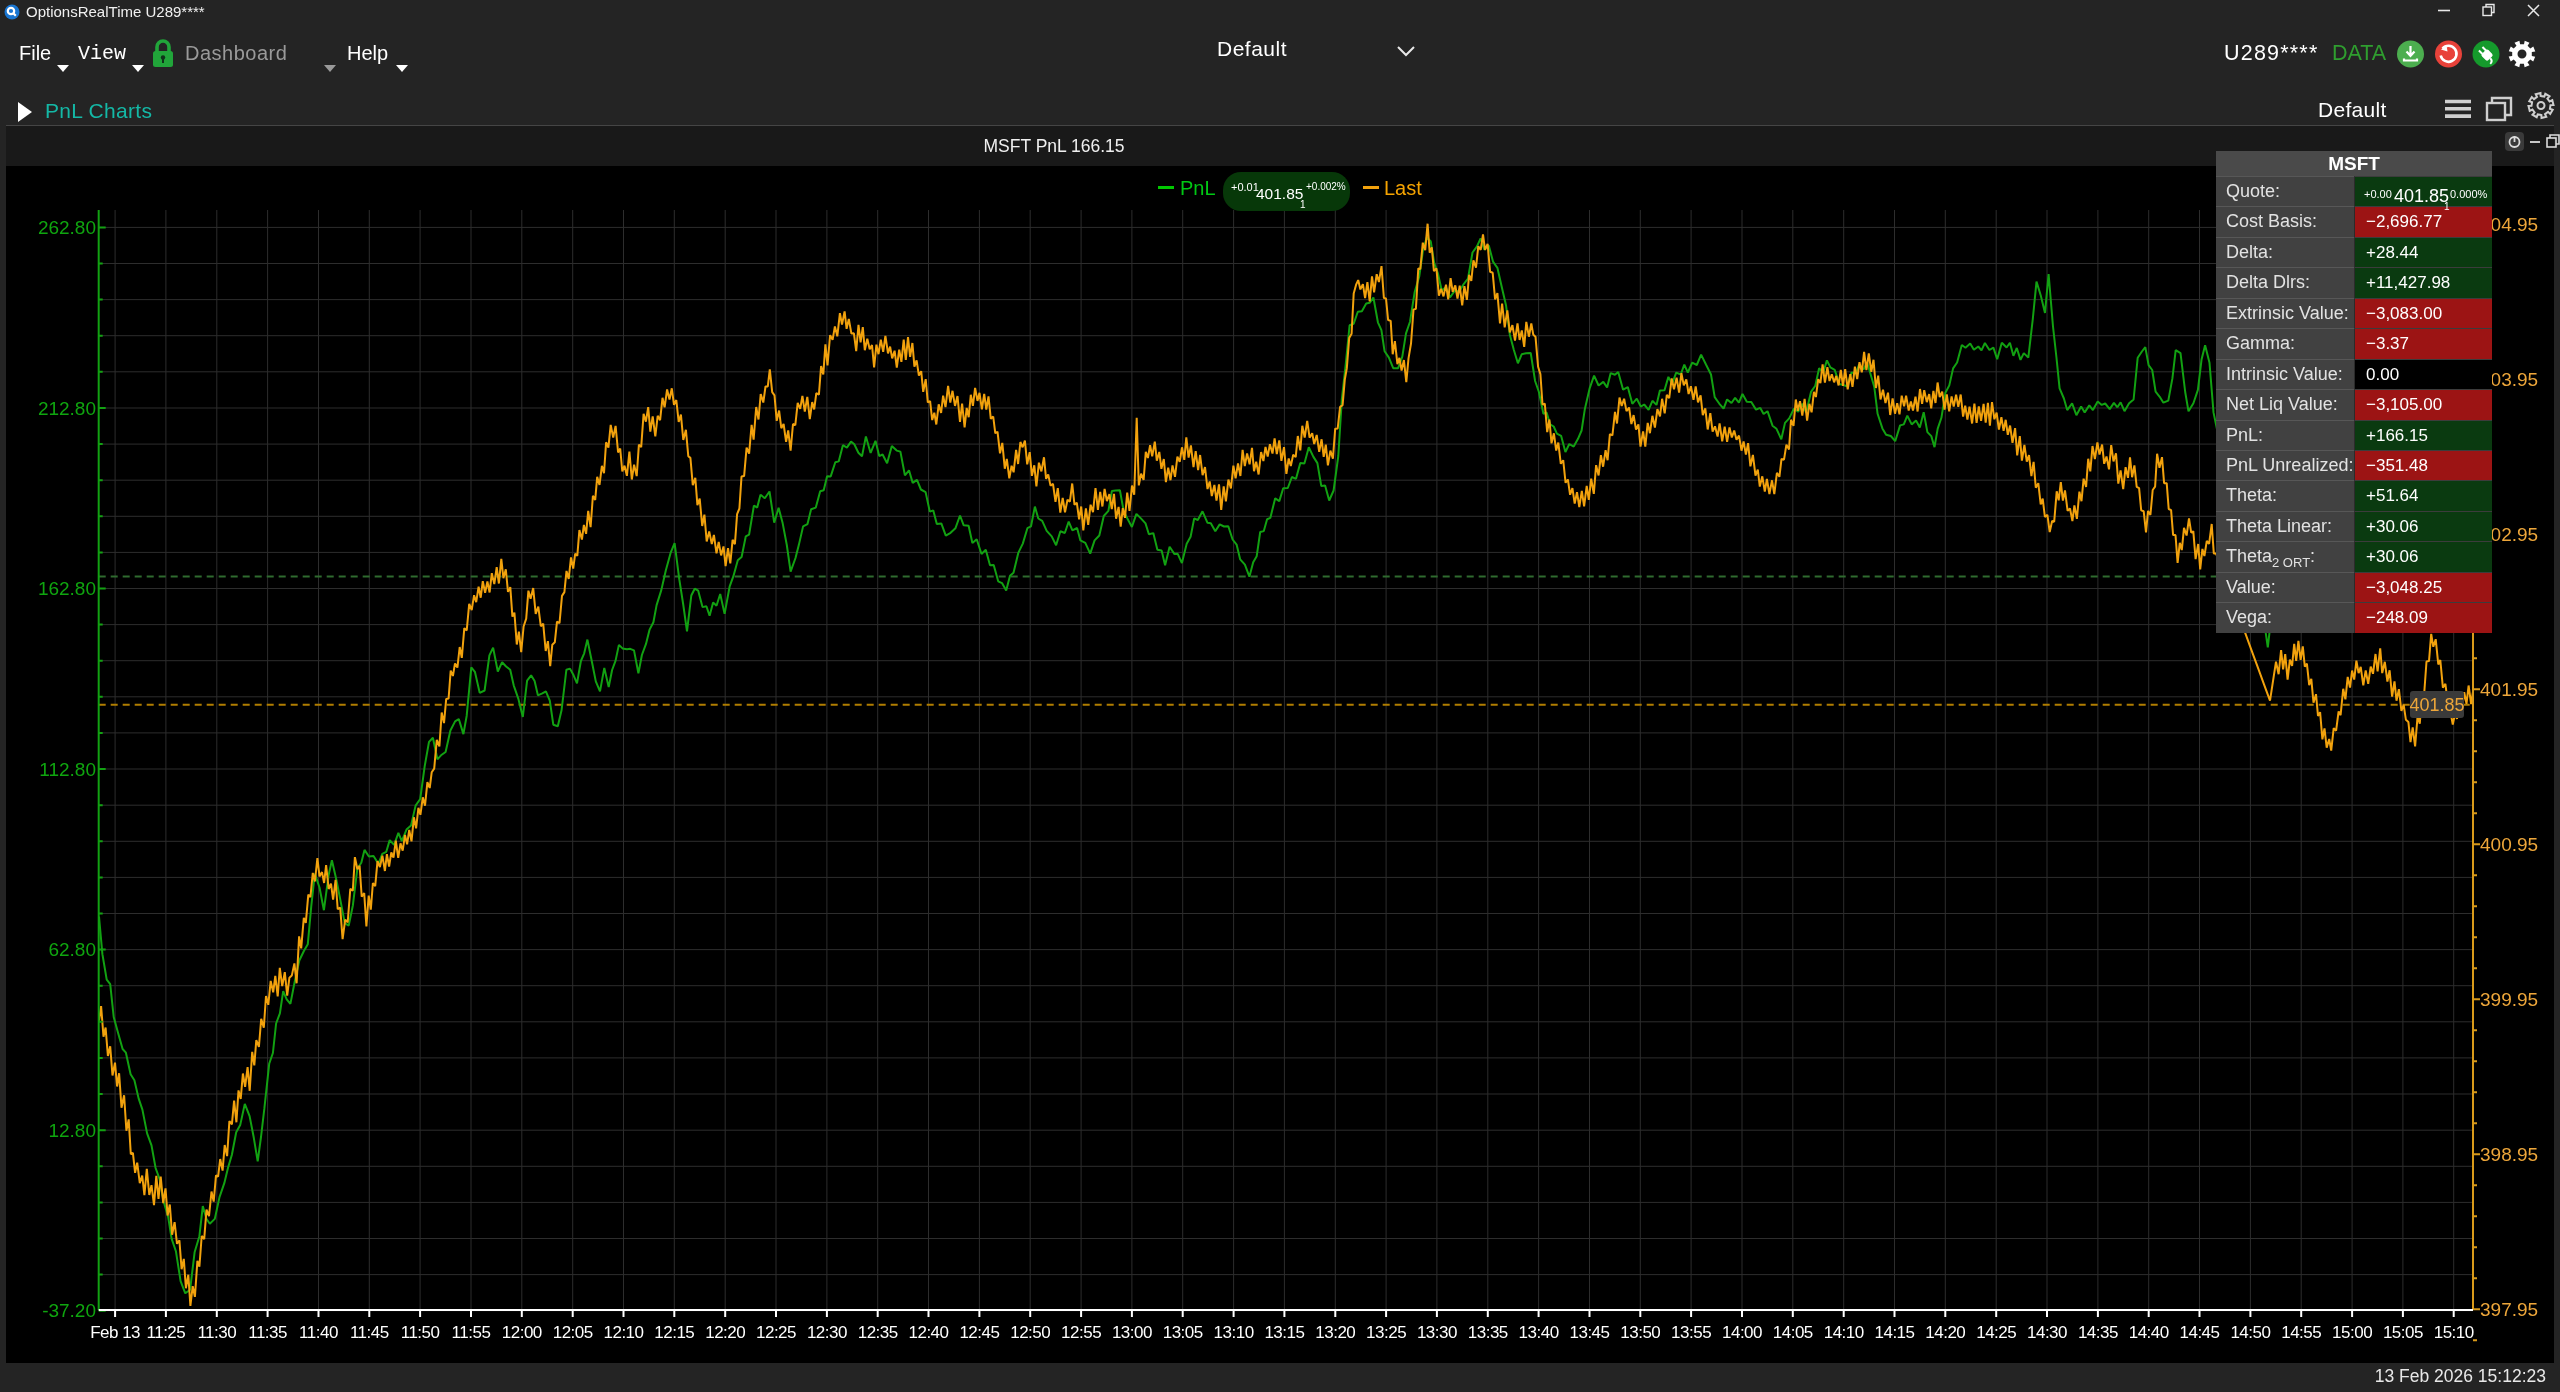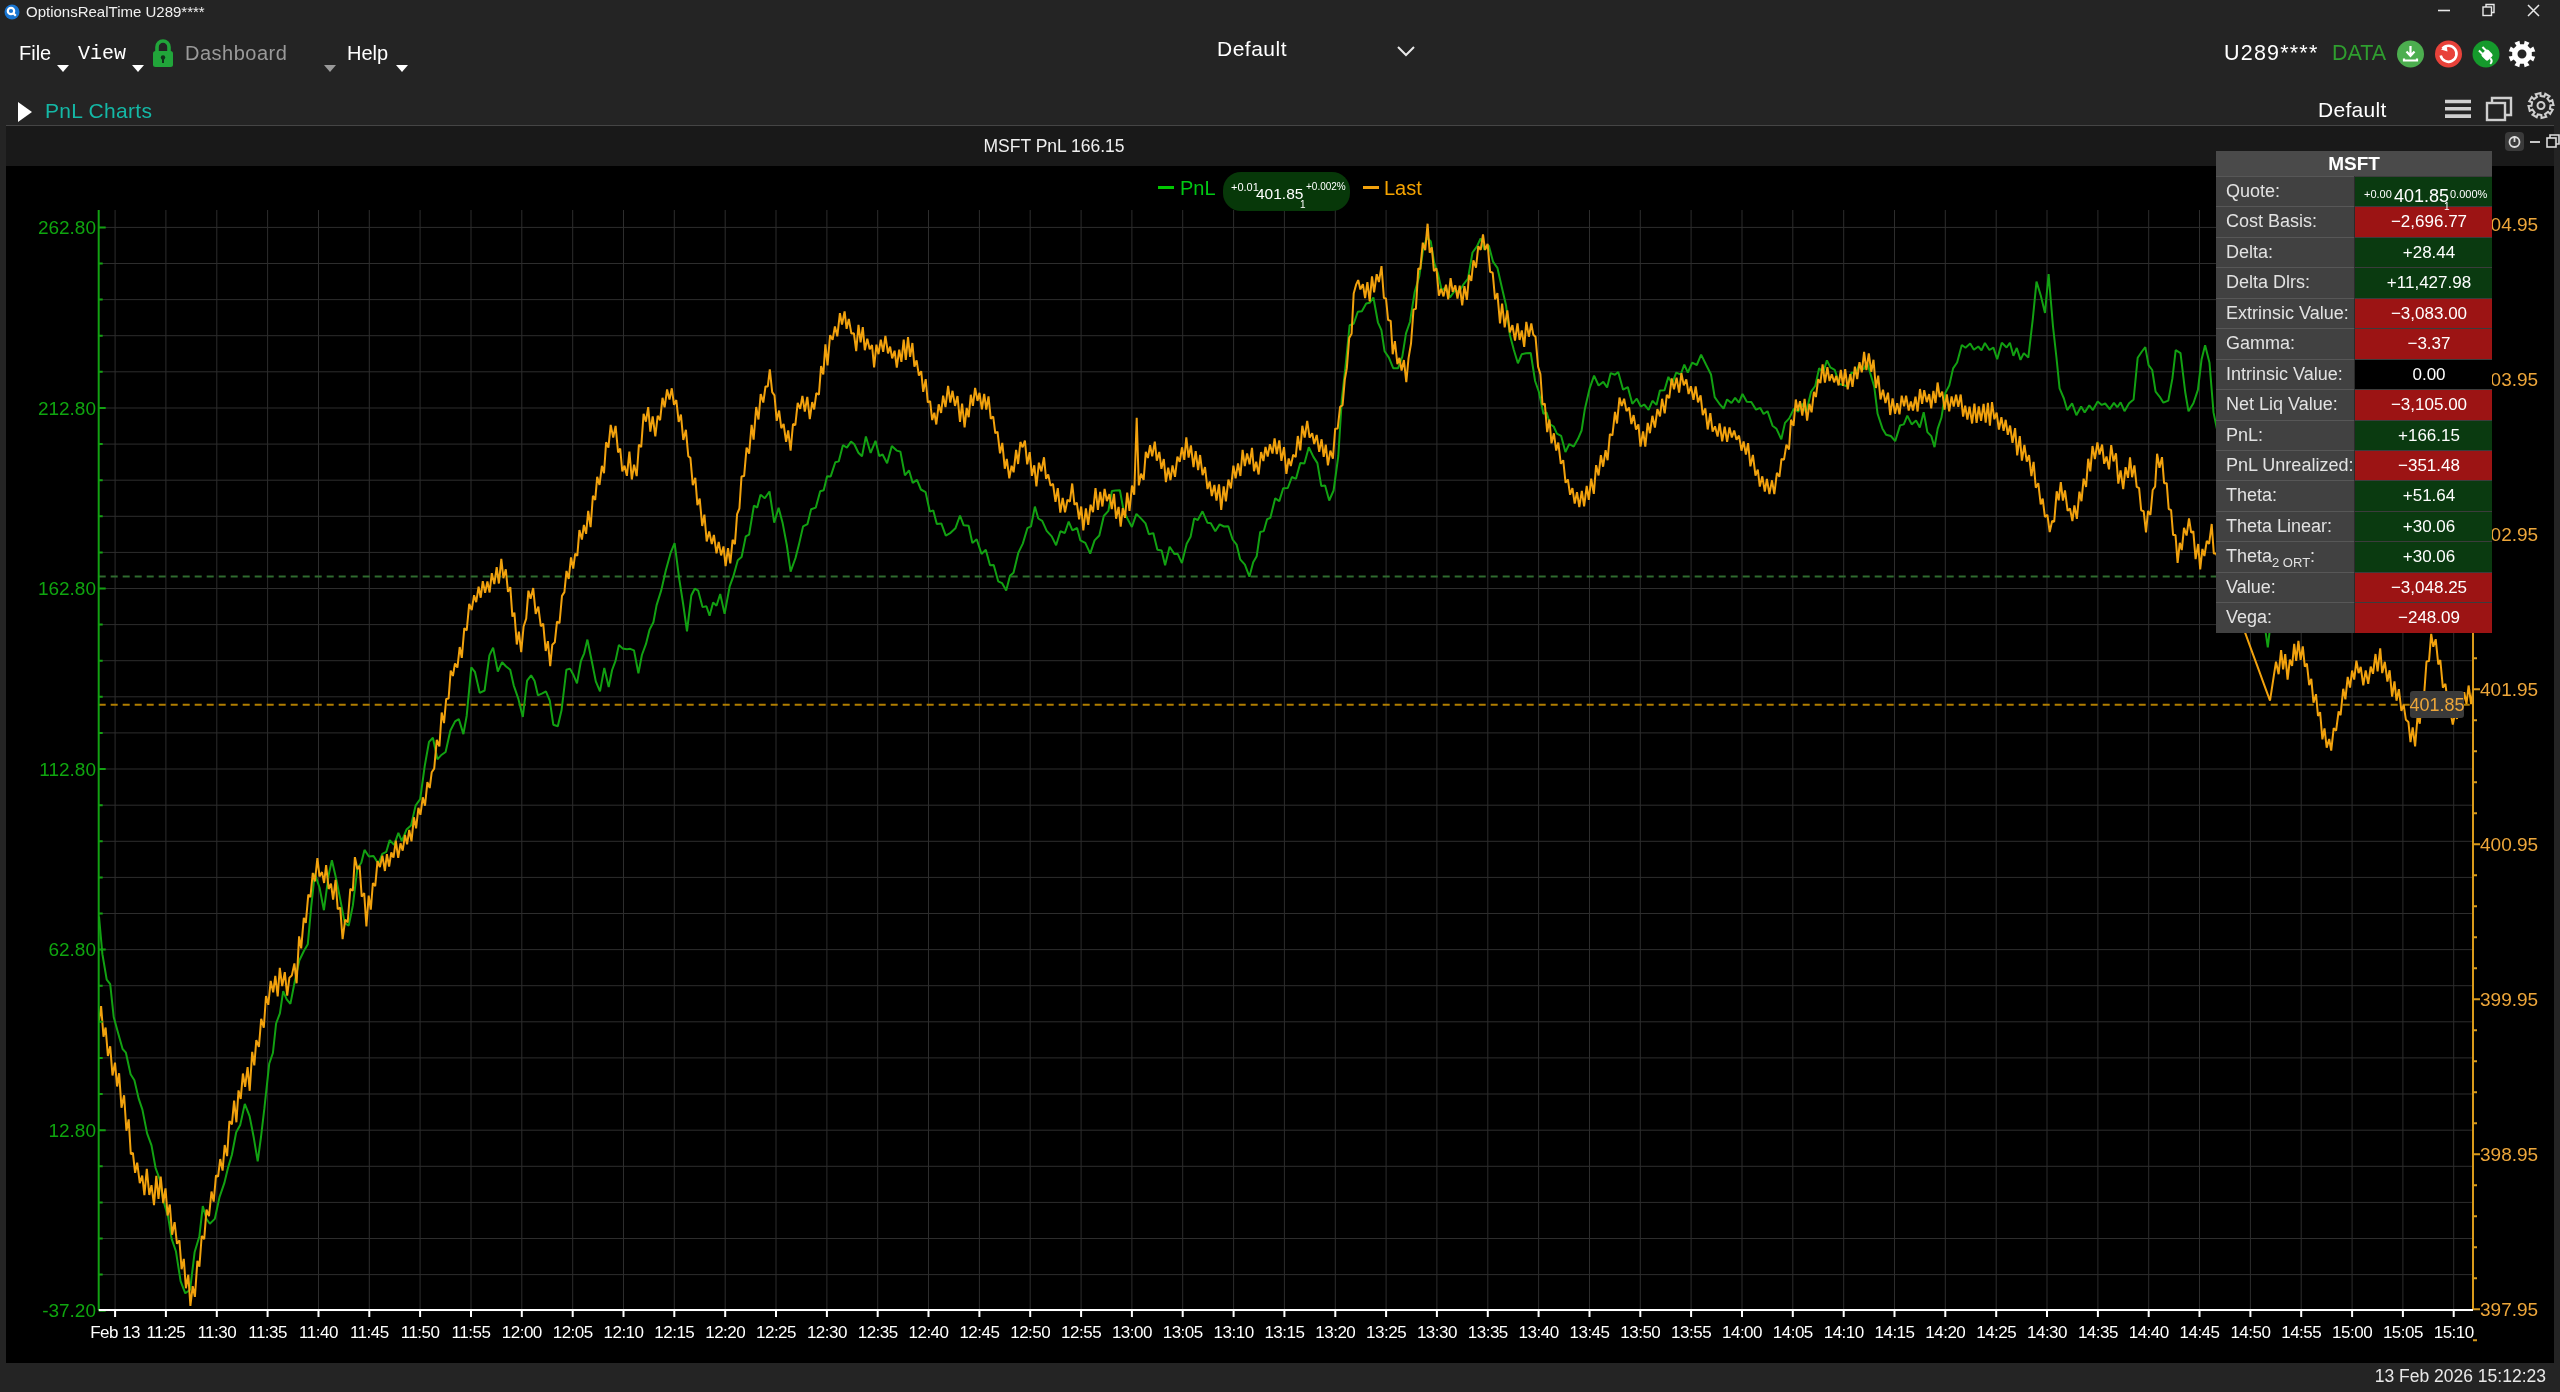--- a/index.html
+++ b/index.html
@@ -3,21 +3,21 @@
 * { margin:0; padding:0; box-sizing:border-box; }
 html,body { width:2560px; height:1392px; background:#242424; font-family:"Liberation Sans",sans-serif; overflow:hidden; }
 .abs { position:absolute; }
 #panel { position:absolute; left:2216px; top:151px; width:276px; display:grid;
   grid-template-columns:138px 138px; grid-template-rows:25px repeat(15, 30.45px); }
 #phead { grid-column:1 / 3; height:25px; background:#4a4a4a; color:#fff; font-weight:bold;
   font-size:19px; text-align:center; line-height:25px; }
 .pl { background:#414141; color:#e2e2e2; font-size:18px; line-height:29px; padding-left:10px;
   border-top:1px solid #575757; white-space:nowrap; }
 .pv { color:#fff; font-size:17px; line-height:29px; padding-left:11px; border-top:1px solid #3c3c3c;
-  border-left:1px solid #2b2b2b; white-space:nowrap;text-align:center; }
+  border-left:1px solid #2b2b2b; white-space:nowrap; }
 .pl sub { font-size:13px; }
 .tri-down { width:0; height:0; border-left:6px solid transparent; border-right:6px solid transparent;
   border-top:7px solid #fff; position:absolute; }
 </style></head>
 <body>
 
 <svg class="abs" style="left:4px;top:4px" width="16" height="16" viewBox="0 0 16 16">
   <circle cx="8" cy="8" r="7.5" fill="#1976d2"></circle>
   <circle cx="7" cy="7" r="3.2" fill="none" stroke="#fff" stroke-width="2.2"></circle>
   <line x1="9.5" y1="9.5" x2="11.8" y2="11.8" stroke="#fff" stroke-width="2.2"></line>

